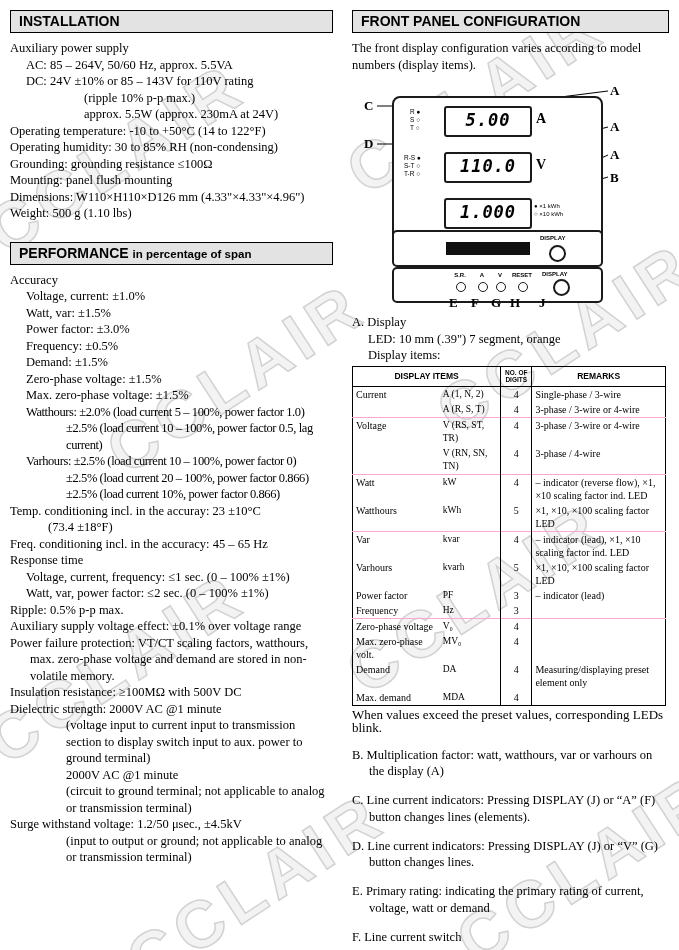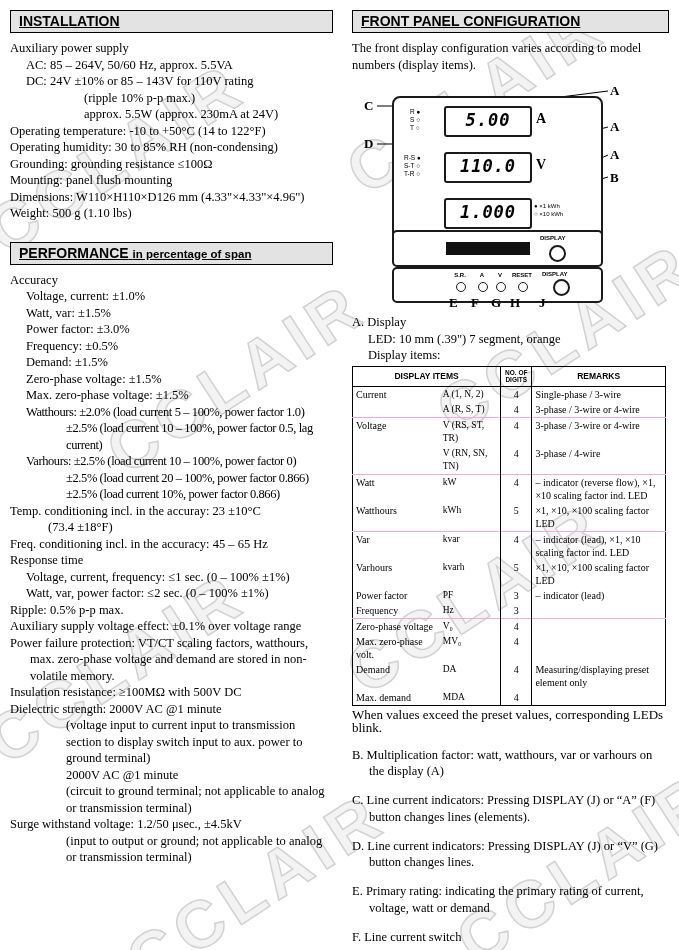--- a/index.html
+++ b/index.html
@@ -10,21 +10,21 @@
       font-size:66px;letter-spacing:7px;color:#f3f3f3;-webkit-text-stroke:1.5px #d2d2d2;
       transform:rotate(-33deg);pointer-events:none;white-space:nowrap;}
   .w1{left:-30px;top:120px}.w2{left:330px;top:60px}.w3{left:90px;top:340px}
   .w4{left:420px;top:300px}.w5{left:-30px;top:630px}.w6{left:330px;top:560px}
   .w7{left:110px;top:850px}.w8{left:440px;top:830px}
   
   .col{position:absolute;top:10px;z-index:1;}
   #col-left{left:10px;width:323px;}
   #col-right{left:352px;width:317px;}
   .hdr{border:1.5px solid #000;background:#e3e3e3;font-family:"Liberation Sans",sans-serif;
-       font-weight:bold;font-size:14px;padding:2px 8px 3px;margin-bottom:7px;text-decoration:underline;}
+       font-weight:bold;font-size:14px;padding:2px 8px 3px;margin-bottom:7px;}
   .hdr .sub{font-size:11.5px;}
   .line,.sec{font-size:12.5px;line-height:16.5px;}
   .b{font-weight:normal;}
   .i0{padding-left:20px;text-indent:-20px;}
   .i1{padding-left:36px;text-indent:-20px;}
   .i2{padding-left:56px;text-indent:0;}
   .i3{padding-left:74px;text-indent:0;}
   .ic{padding-left:38px;text-indent:0;}
   .sq{letter-spacing:-0.4px;}
   .perf{margin-top:20px;}

